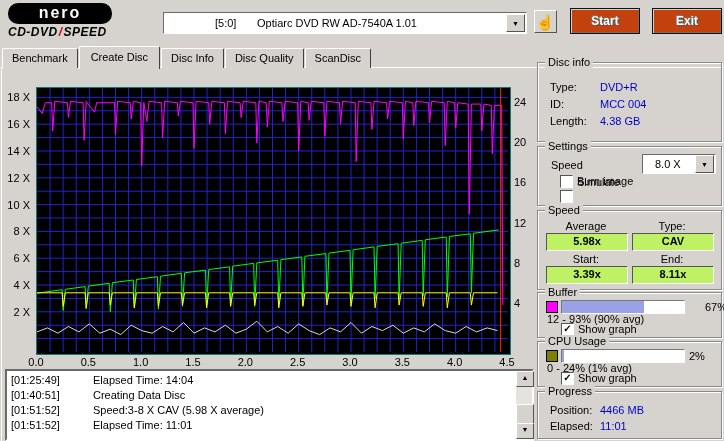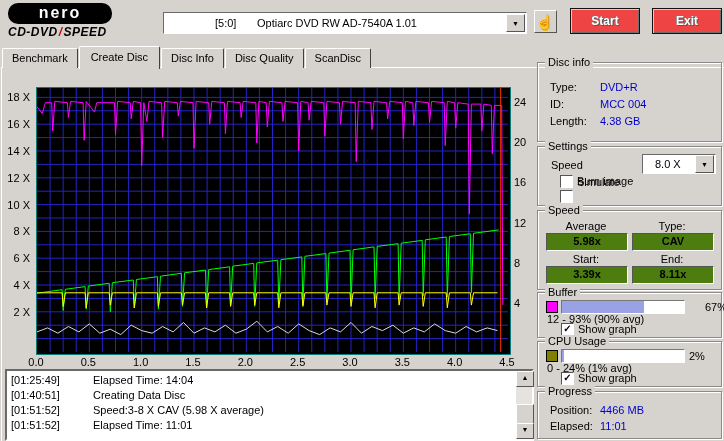--- a/index.html
+++ b/index.html
@@ -15,21 +15,21 @@
   .combo{position:absolute;left:163px;top:12px;width:362px;height:20px;background:#fff;
     border:1px solid;border-color:#6a6a6a #fff #fff #6a6a6a;display:flex;align-items:center;}
   .combo-bus{width:42px;padding-left:5px;white-space:pre;margin-left:46px;}
   .combo-name{flex:1;white-space:pre;overflow:hidden;}
   .combo-arrow{width:17px;height:16px;margin-right:1px;background:#d6d3ce;
     border:1px solid;border-color:#fff #555 #555 #fff;display:flex;align-items:center;
     justify-content:center;font-size:7px;}
   .tool-btn{position:absolute;left:534px;top:10px;width:23px;height:23px;background:#d6d3ce;
     border:1px solid;border-color:#fff #555 #555 #fff;padding:0;cursor:pointer;}
   .hand{font-size:14px;color:#c05000;text-shadow:1px 1px 0 #e8c020;line-height:20px;}
-  .btn{position:absolute;top:8px;height:26px;background:#ef4444;border:1px solid #111;
+  .btn{position:absolute;top:8px;height:26px;background:#c2410c;border:1px solid #111;
     color:#fff;font-weight:bold;font-size:12px;font-family:"Liberation Sans",sans-serif;
     text-shadow:1px 1px 0 #555,-1px -1px 0 #777;box-shadow:inset 1px 1px 0 #cfcfcf,inset -1px -1px 0 #6e6e6e;
     cursor:pointer;}
   .btn-start{left:570px;width:70px;}
   .btn-exit{left:652px;width:70px;}
 
   
   .tabs{position:absolute;left:2px;top:46px;height:22px;display:flex;align-items:flex-end;z-index:5;}
   .tab{height:19px;line-height:18px;padding:0 9px;background:#d6d3ce;border:1px solid #404040;
     border-bottom:none;border-top-color:#fff;border-left-color:#fff;border-radius:2px 2px 0 0;
@@ -65,21 +65,21 @@
   .sb-thumb{position:absolute;left:0;bottom:15px;width:16px;height:18px;background:#d6d3ce;
     border:1px solid;border-color:#fff #555 #555 #fff;}
 
   
   .group{position:absolute;left:537px;width:183px;border:1px solid #8a8a8a;
     box-shadow:1px 1px 0 #fff,inset 1px 1px 0 #fff;}
   .group-title{position:absolute;top:-7px;left:7px;background:#d6d3ce;padding:0 3px;line-height:12px;}
   .abs{position:absolute;}
   .lbl{color:#000;}
   .val{color:#0000cc;}
-  .cyanbox{background:#4d7c0f;border:1px solid;border-color:#555 #fff #fff #555;
+  .cyanbox{background:#bef264;border:1px solid;border-color:#555 #fff #fff #555;
     text-align:center;font-weight:bold;line-height:14px;}
   .cb{width:11px;height:11px;background:#fff;border:1px solid;border-color:#555 #fff #fff #555;
     font-size:10px;line-height:9px;text-align:center;font-weight:bold;cursor:pointer;}
   .swatch{width:10px;height:10px;border:1px solid #000;}
   .bar{background:#fff;border:1px solid;border-color:#777 #fff #fff #777;position:relative;overflow:hidden;}
   .bar-fill{position:absolute;left:0;top:0;bottom:0;}
   .mini-combo{background:#fff;border:1px solid;border-color:#6a6a6a #fff #fff #6a6a6a;
     display:flex;align-items:center;cursor:pointer;}
   .mini-combo span.v{flex:1;padding-left:12px;}
 </style>

